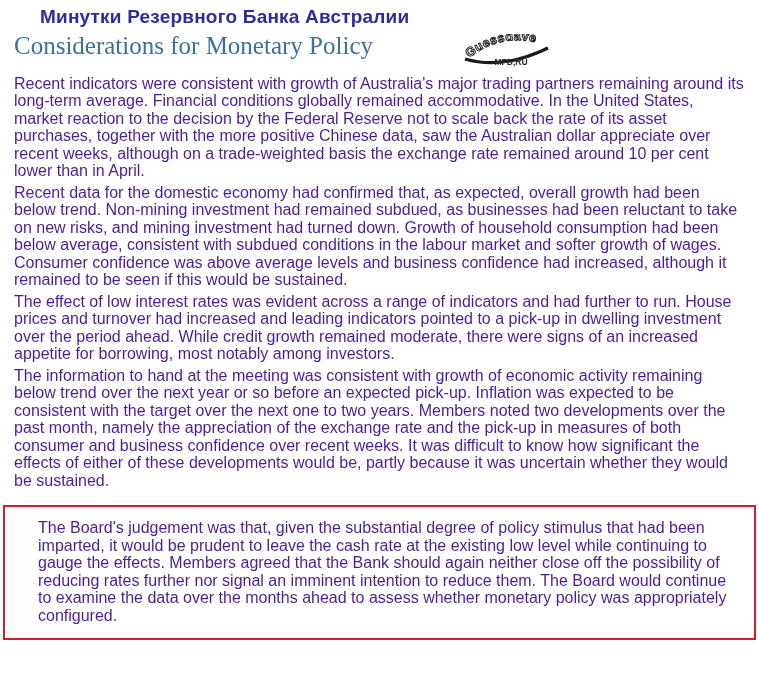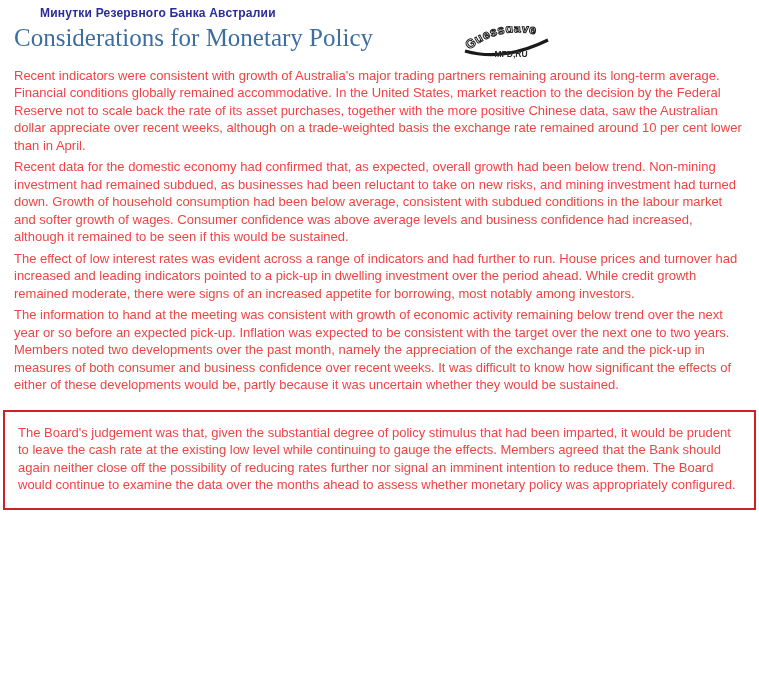--- a/index.html
+++ b/index.html
@@ -7,21 +7,21 @@
   .page {
     position: relative;
     width: 759px;
     height: 680px;
     background: #ffffff;
     font-family: "Liberation Sans", "DejaVu Sans", sans-serif;
     overflow: hidden;
   }
   .ru-title {
     margin: 6px 0 0 40px;
-    font-size: 12px;
+    font-size: 19px;
     font-weight: bold;
     color: #2b2b9c;
     letter-spacing: 0.2px;
   }
   .header-row {
     position: relative;
     margin: 4px 15px 0 14px;
   }
   h1.section-heading, h2.section-heading {
     font-family: "Liberation Serif", "DejaVu Serif", serif;
@@ -34,32 +34,32 @@
     position: absolute;
     top: 2px;
     left: 441px;
     width: 100px;
     height: 36px;
   }
   .content {
     margin: 0 15px 0 14px;
   }
   p.body-para {
-    font-size: 13px;
+    font-size: 16px;
     line-height: 17.5px;
-    color: #ef4444;
+    color: #4c1d95;
     margin-top: 14px;
   }
   p.body-para + p.body-para { margin-top: 4px; }
   .highlight-box {
     margin: 16px 3px 0 3px;
     border: 2px solid #cb2229;
     padding: 12px 16px 14px 13px;
   }
-  .highlight-box p.body-para { margin-top: 0; }
+  .highlight-box p.body-para { margin-top: 0; margin-left: 20px; }
   h2.section-heading { margin: 14px 0 0 14px; }
   p.decision-para {
     font-size: 13px;
     line-height: 17.5px;
     color: #57575b;
     margin: 12px 15px 0 14px;
   }
 </style>
 </head>
 <body>

